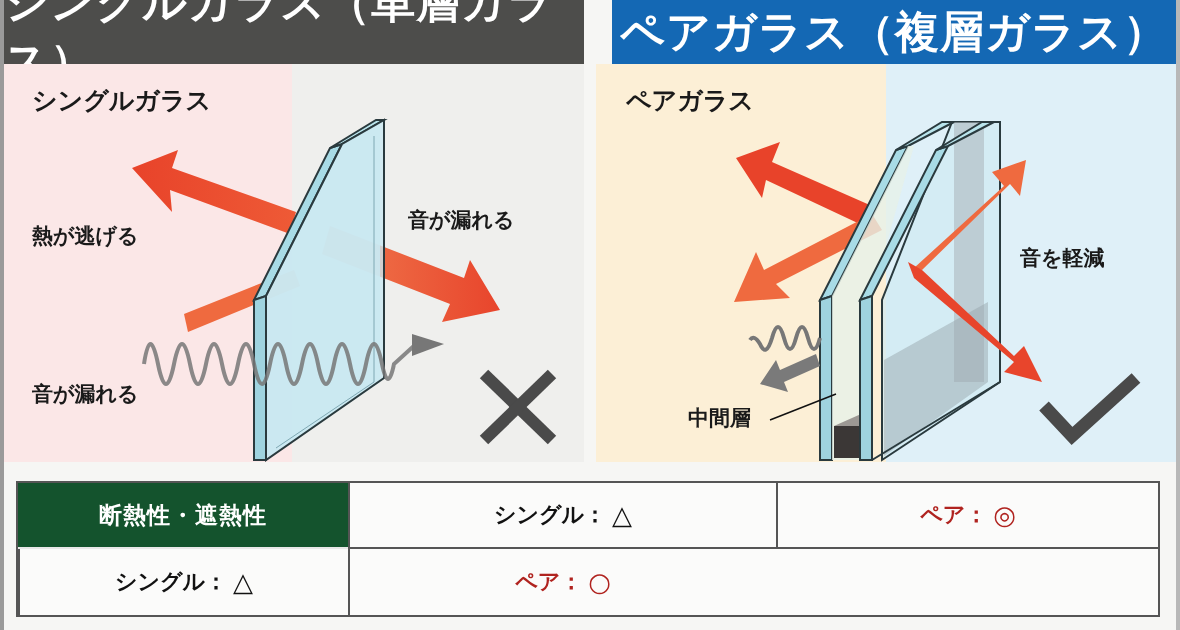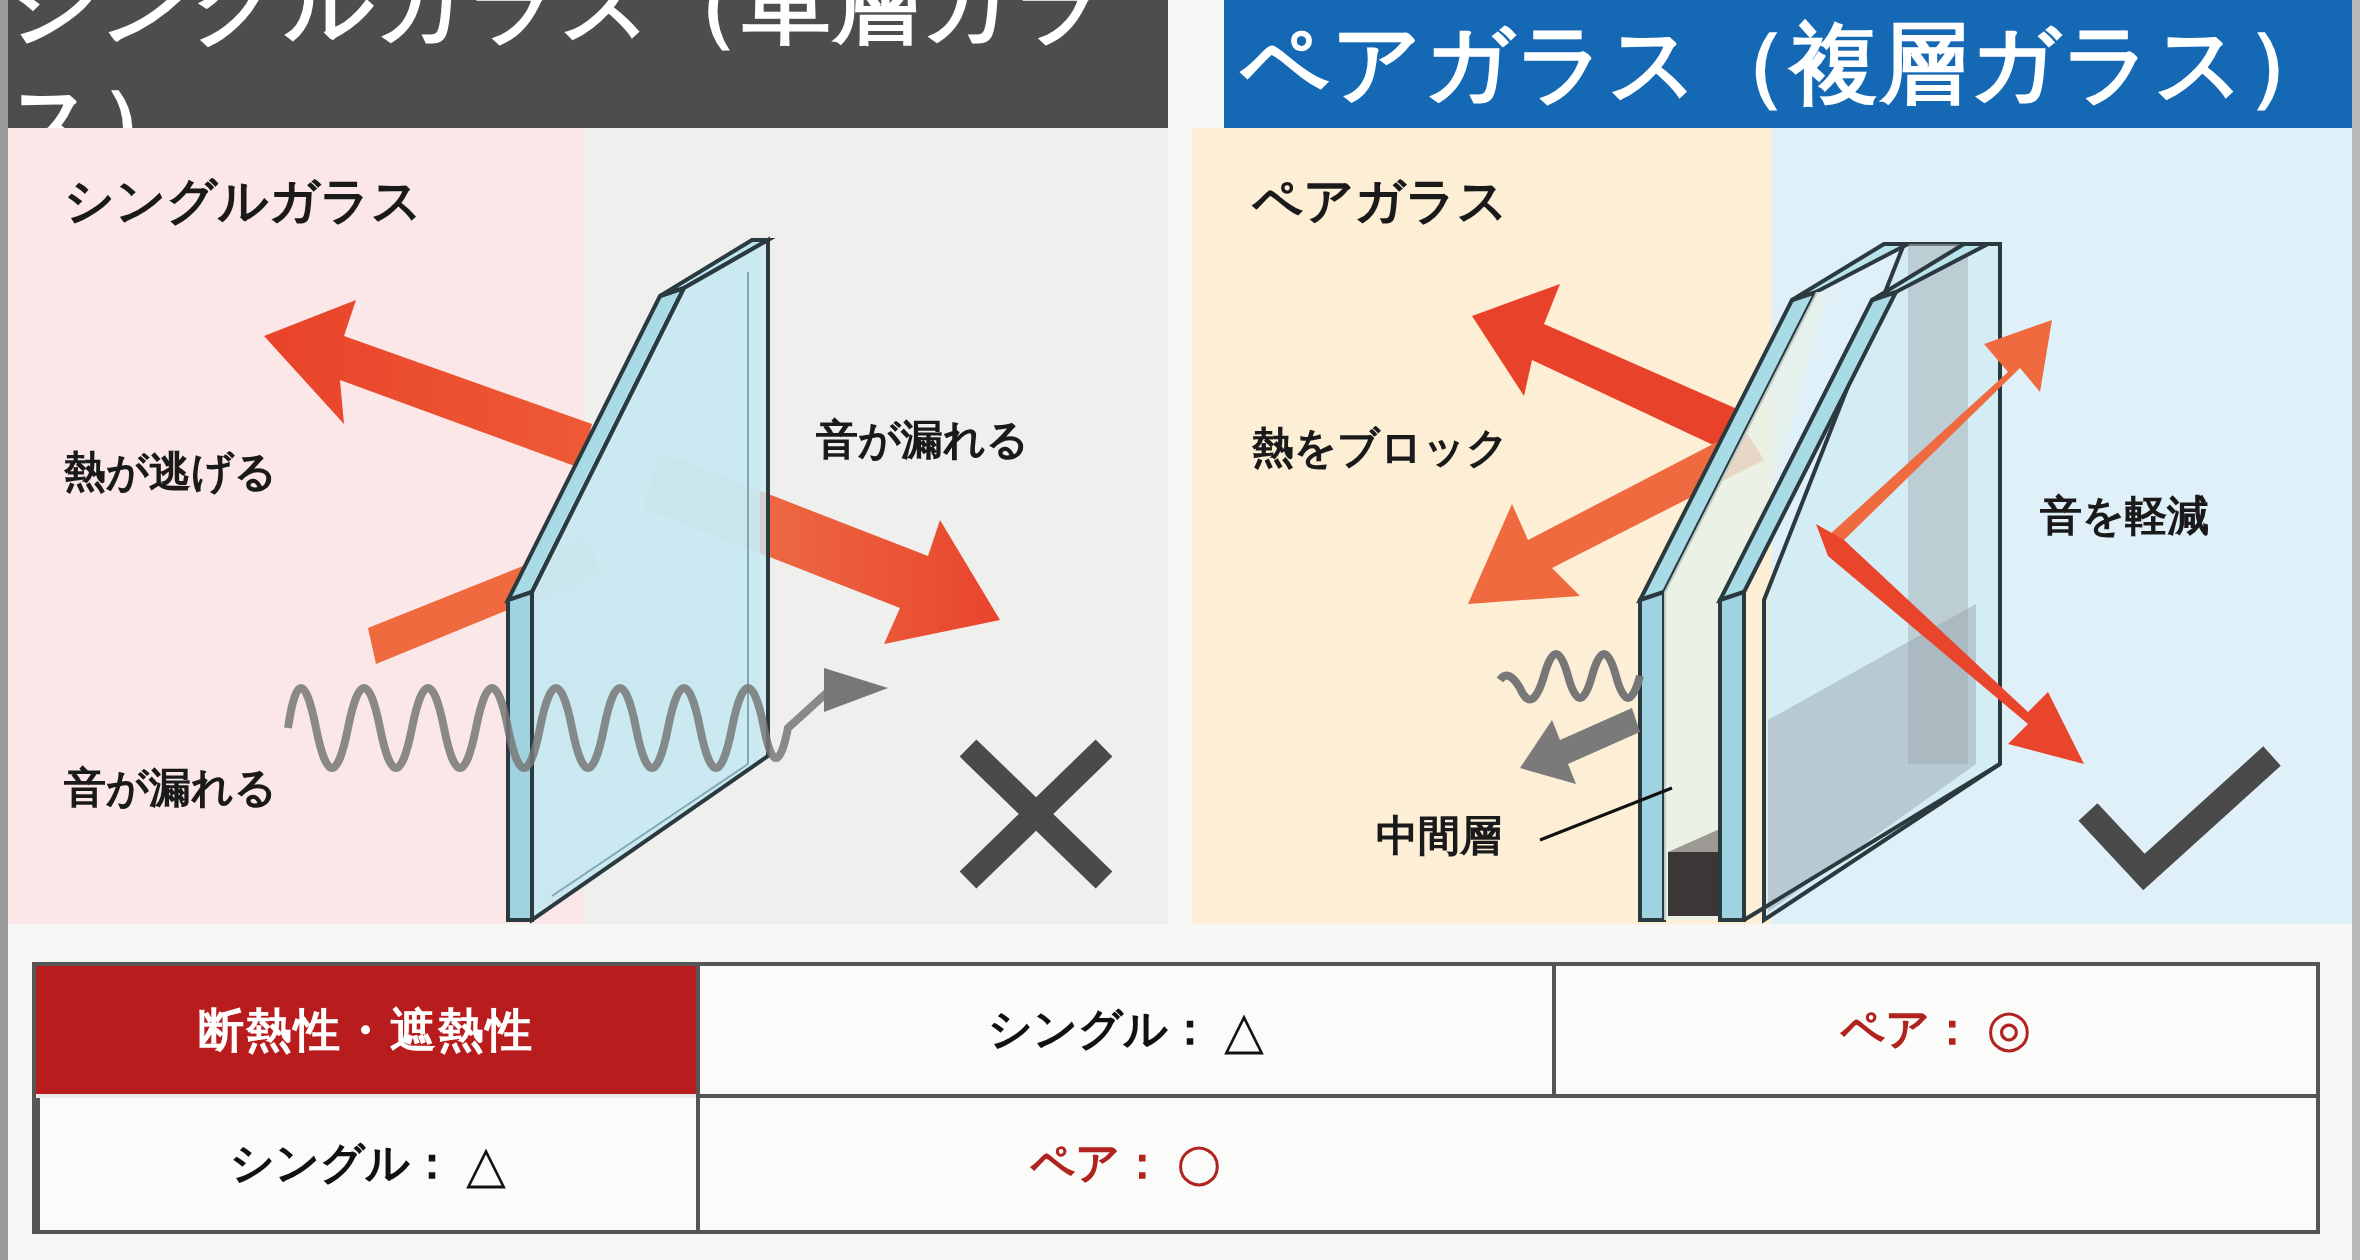--- a/index.html
+++ b/index.html
@@ -30,21 +30,21 @@
 
     svg.illu { position: absolute; left: 0; top: 0; }
 
     .compare-table {
       position: absolute; left: 16px; top: 481px; width: 1144px; height: 136px;
       border: 2px solid #555; display: grid;
       grid-template-columns: 330px 428px 1fr; grid-template-rows: 1fr 1fr;
       background: #fbfbfa;
     }
     .cell { display: flex; align-items: center; justify-content: center; font-weight: bold; font-size: 22px; }
-    .cell.head { background: #b91c1c; color: #ffffff; font-size: 23px; letter-spacing: 1px; }
+    .cell.head { background: #14532d; color: #ffffff; font-size: 23px; letter-spacing: 1px; }
     .cell.head.r1 { border-bottom: 2px solid #e8e8e8; }
     .cell.single-val { color: #111; border-left: 2px solid #555; font-family: Liberation Serif, serif; }
     .cell.pair-val { color: #b0231f; border-left: 2px solid #555; }
     .cell.r1.single-val, .cell.r1.pair-val { border-bottom: 2px solid #555; }
     .sym { font-weight: normal; margin-left: 6px; font-size: 26px; }
   </style>
 </head>
 <body>
 
 <div class="frame-left"></div>
@@ -143,21 +143,20 @@
         <path d="M224,302 L188,318 L192,328 L164,320 L180,296 L184,306 L220,290 Z" fill="#7a7a7a"></path>
       </g>
 
       <line x1="174" y1="356" x2="240" y2="330" stroke="#111" stroke-width="1.5"></line>
 
       <g>
         <polyline points="448,342 476,372 540,314" fill="none" stroke="#4a4a4a" stroke-width="13" stroke-linejoin="miter"></polyline>
       </g>
     </svg>
     <div class="label title" style="left:30px; top:20px;">ペアガラス</div>
-    <div class="label note" style="left:30px; top:146px;">熱をブロック</div>
     <div class="label note" style="left:424px; top:180px;">音を軽減</div>
     <div class="label note" style="left:92px; top:340px;text-align:center;">中間層</div>
   </div>
 </section>
 
 <div class="compare-table">
   <div class="cell head r1">断熱性・遮熱性</div>
   <div class="cell single-val r1">
     <span>シングル：</span>
       <span class="sym">△</span>

